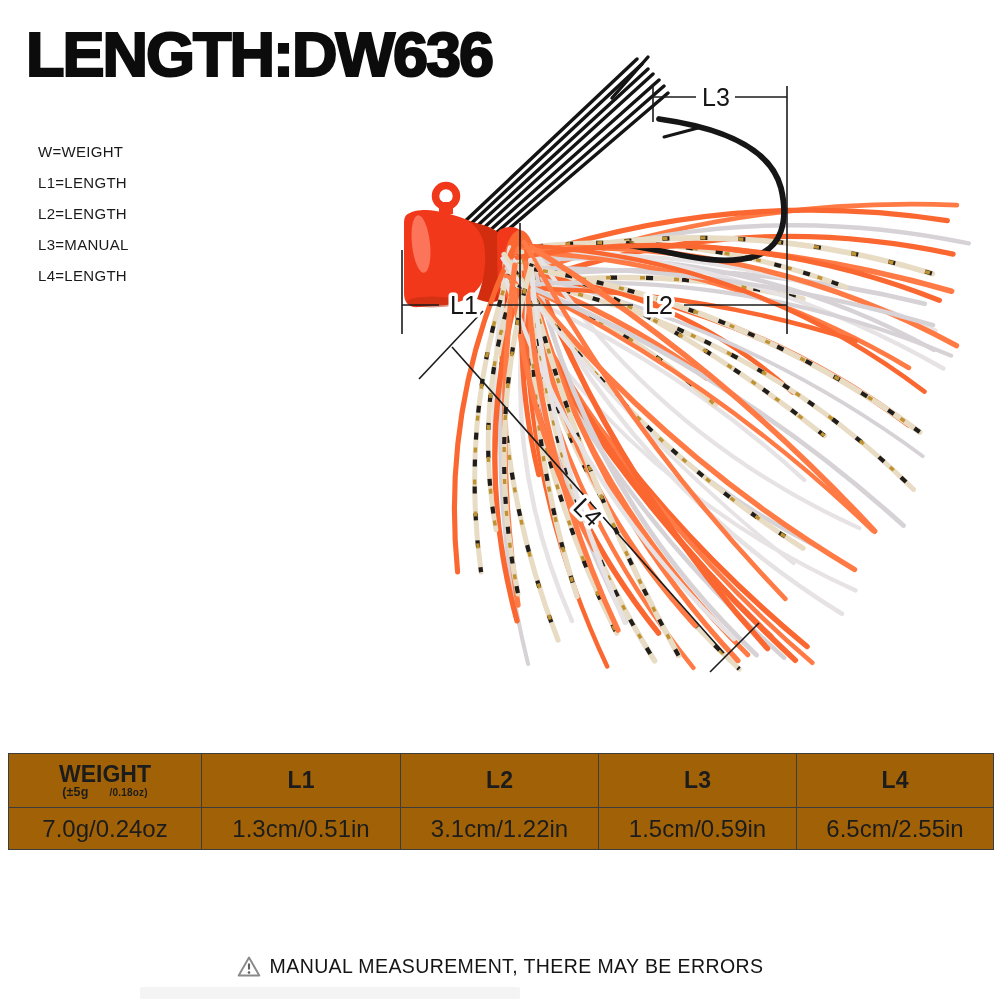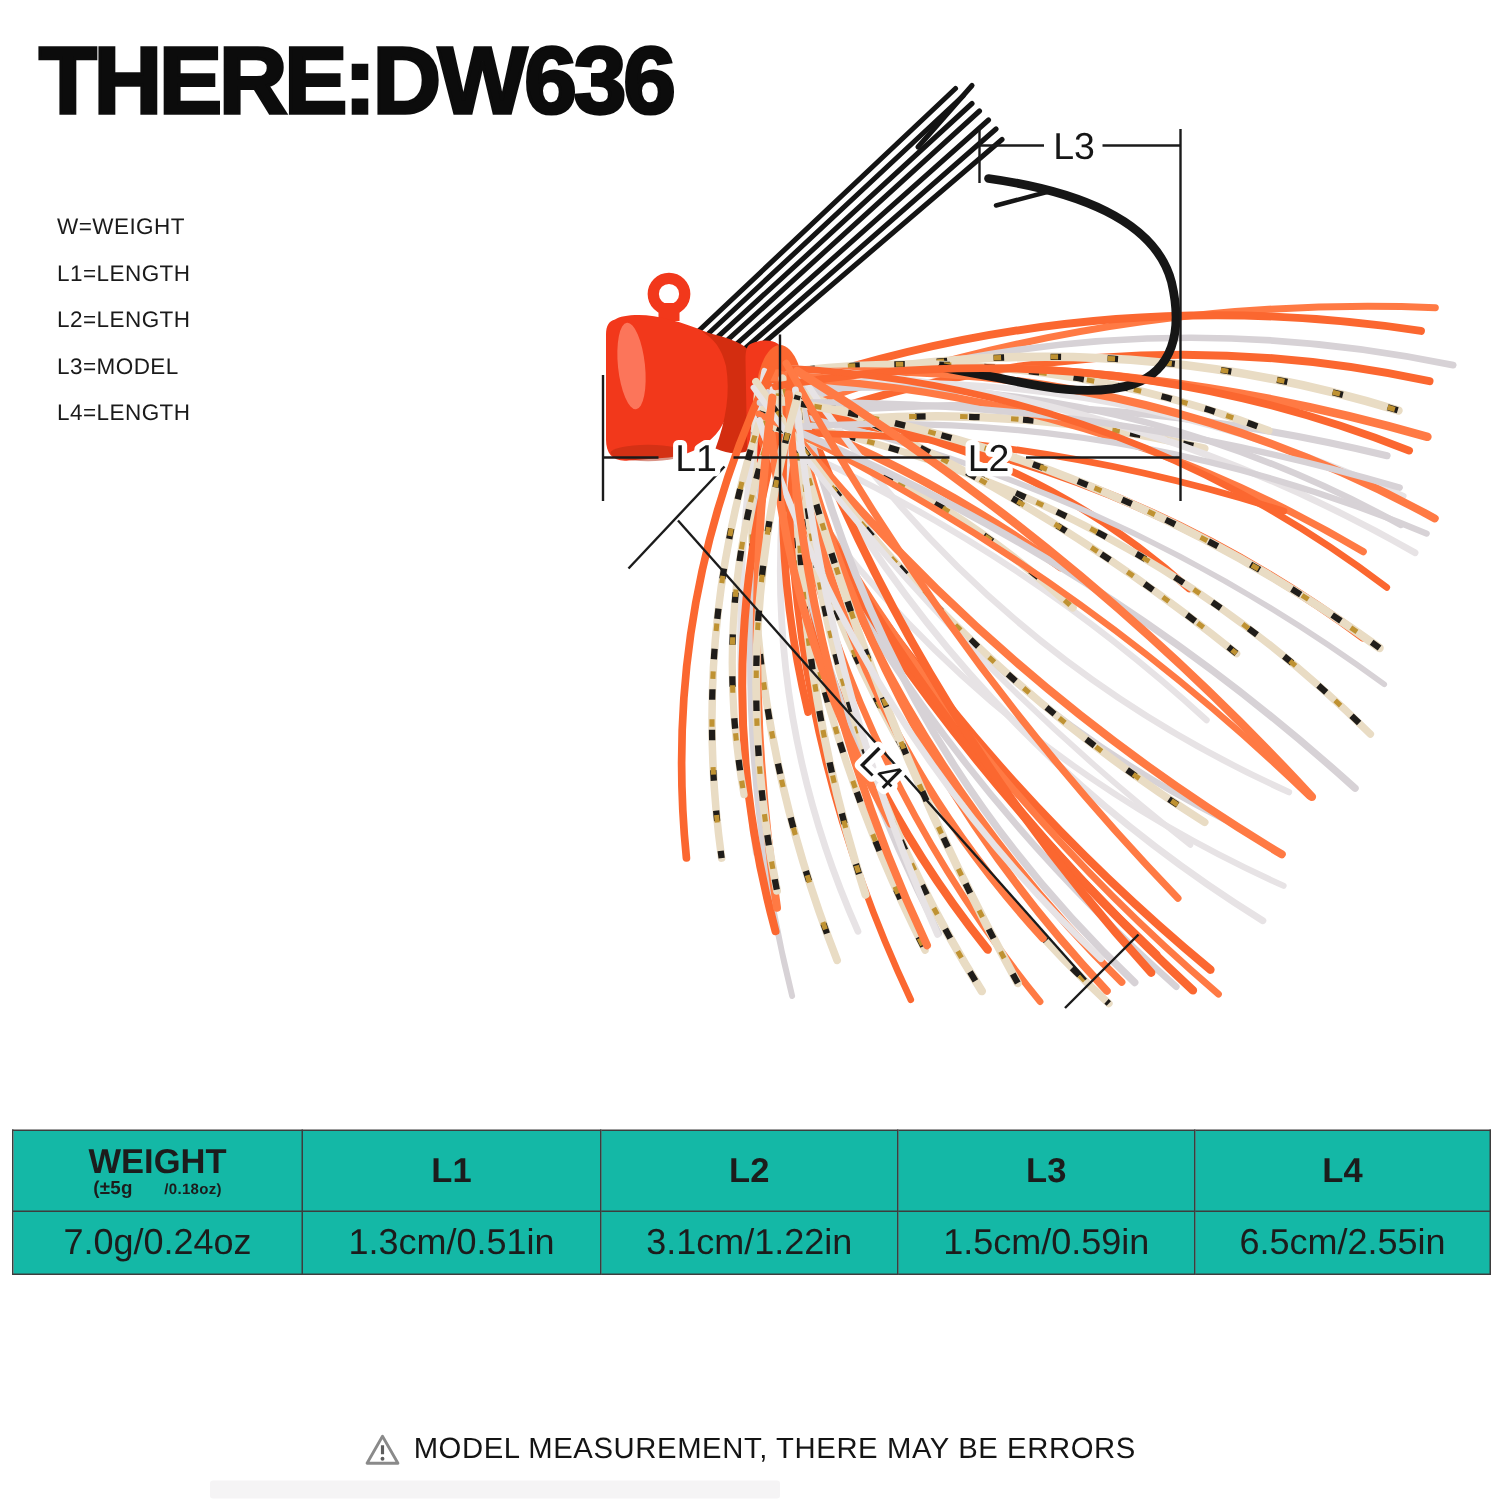--- a/index.html
+++ b/index.html
@@ -8,44 +8,44 @@
   .title{position:absolute;left:26px;top:18px;font-size:63px;font-weight:bold;
          letter-spacing:-2px;color:#0c0c0c;-webkit-text-stroke:2.2px #0c0c0c;white-space:nowrap;}
   .legend{position:absolute;left:38px;top:136px;list-style:none;margin:0;padding:0;}
   .legend li{font-size:15px;line-height:31px;color:#1a1a1a;letter-spacing:.3px;}
   svg.diagram{position:absolute;left:0;top:0;width:1000px;height:1000px;}
   .dim-labels text{font-family:"Liberation Sans",sans-serif;font-size:25px;fill:#161616;
         text-anchor:middle;paint-order:stroke;stroke:#ffffff;stroke-width:7px;stroke-linejoin:round;}
   .spec{position:absolute;left:8px;top:753px;width:985px;}
   .spec table{border-collapse:collapse;width:985px;table-layout:fixed;}
   .spec th,.spec td{border:1.5px solid #3d3d3d;text-align:center;vertical-align:middle;
-        padding:0;color:#1c1c1c;background:#14b8a6;}
+        padding:0;color:#1c1c1c;background:#a16207;}
   .spec thead tr{height:54px;}
   .spec tbody tr{height:42px;}
   .spec th{font-size:23px;font-weight:bold;line-height:1.05;}
   .spec td{font-size:24px;font-weight:normal;}
   .tol{display:block;font-size:12.5px;font-weight:bold;letter-spacing:.2px;}
   .tol .sm{font-size:10px;padding-left:21px;}
   .footer{position:absolute;left:0;top:948px;width:1000px;height:36px;display:flex;
           align-items:center;justify-content:center;gap:9px;}
   .footer span{font-size:19.5px;color:#141414;letter-spacing:.4px;white-space:nowrap;}
   .smudge{position:absolute;left:140px;top:987px;width:380px;height:12px;background:#f5f4f5;border-radius:2px;}
 </style>
 </head>
 <body>
 
 <div id="canvas">
 
-  <div class="title">THERE:DW636</div>
+  <div class="title">LENGTH:DW636</div>
 
   <ul class="legend">
     <li>W=WEIGHT</li>
     <li>L1=LENGTH</li>
     <li>L2=LENGTH</li>
-    <li>L3=MODEL</li>
+    <li>L3=MANUAL</li>
     <li>L4=LENGTH</li>
   </ul>
 
   <svg class="diagram" viewBox="0 0 1000 1000">
 
     <g stroke-width="3.4" stroke-linecap="round" fill="none" stroke="#141414">
       <line x1="460" y1="226" x2="637" y2="59"></line>
       <line x1="462" y1="232" x2="642" y2="64"></line>
       <line x1="464" y1="238" x2="648" y2="69"></line>
       <line x1="466" y1="244" x2="653" y2="74"></line>
@@ -244,17 +244,17 @@
       </tbody>
     </table>
   </div>
 
   <div class="footer">
     <svg width="24" height="23" viewBox="0 0 24 23">
       <path d="M12,2.5 L22.3,20.5 L1.7,20.5 Z" fill="none" stroke="#8a8a8a" stroke-width="1.9" stroke-linejoin="round"></path>
       <line x1="12" y1="8.5" x2="12" y2="14.5" stroke="#5d5d5d" stroke-width="2.1"></line>
       <circle cx="12" cy="17.5" r="1.3" fill="#5d5d5d"></circle>
     </svg>
-    <span>MODEL MEASUREMENT, THERE MAY BE ERRORS</span>
+    <span>MANUAL MEASUREMENT, THERE MAY BE ERRORS</span>
   </div>
 
   <div class="smudge"></div>
 </div>
 
 </body></html>

